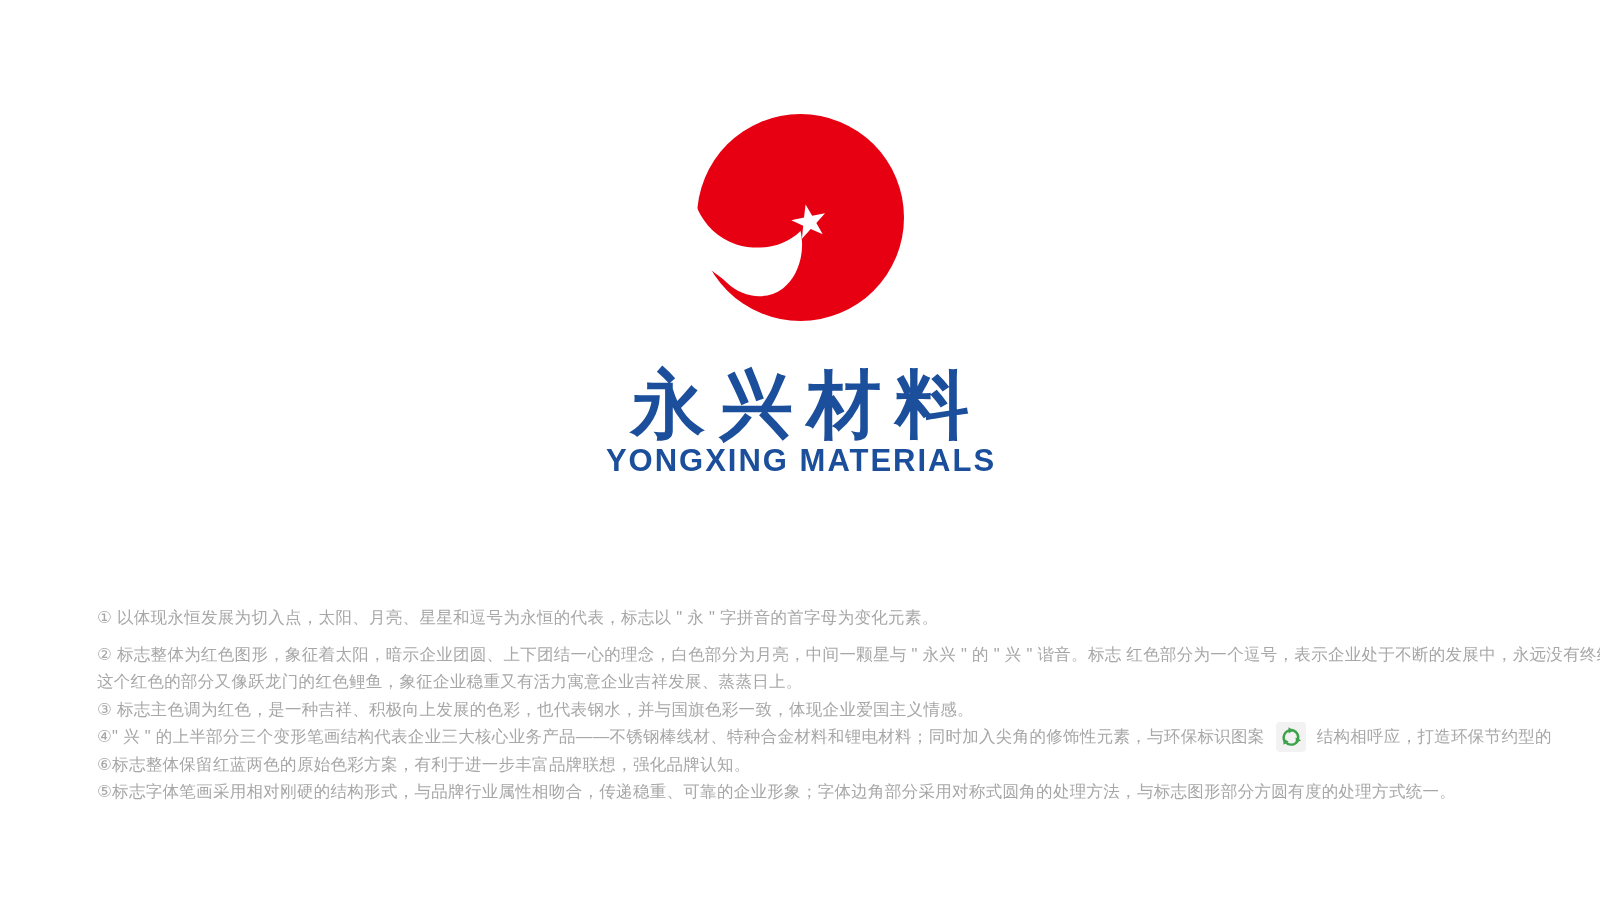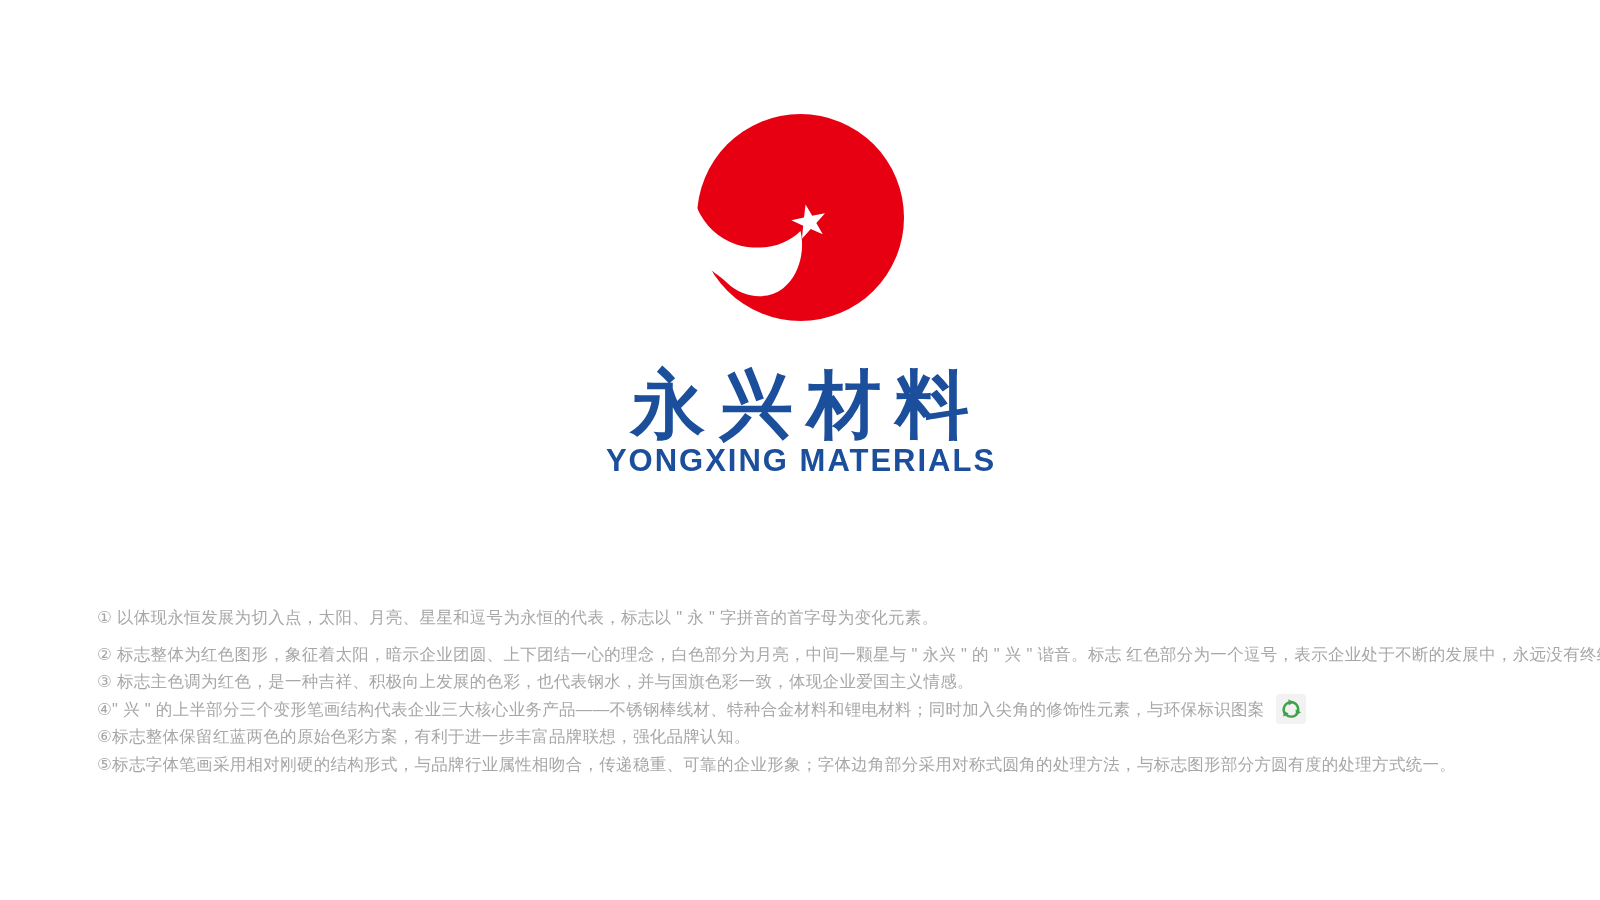--- a/index.html
+++ b/index.html
@@ -112,33 +112,35 @@
     <polygon class="fill-white" points="104.9,87.4 111.3,98.3 123.7,95.8 115.3,105.2 121.5,116.2 109.9,111.2 101.4,120.5 102.6,107.9 91.1,102.7 103.4,100.0"></polygon>
   </svg>
 
   <div class="wordmark-cn">永兴材料</div>
 
   <div class="wordmark-en">YONGXING MATERIALS</div>
 
   <div class="desc">
     <div class="line first">① 以体现永恒发展为切入点，太阳、月亮、星星和逗号为永恒的代表，标志以 " 永 " 字拼音的首字母为变化元素。</div>
     <div class="line">② 标志整体为红色图形，象征着太阳，暗示企业团圆、上下团结一心的理念，白色部分为月亮，中间一颗星与 " 永兴 " 的 " 兴 " 谐音。标志 红色部分为一个逗号，表示企业处于不断的发展中，永远没有终结。</div>
+    <div class="line">这个红色的部分又像跃龙门的红色鲤鱼，象征企业稳重又有活力寓意企业吉祥发展、蒸蒸日上。</div>
     <div class="line">③ 标志主色调为红色，是一种吉祥、积极向上发展的色彩，也代表钢水，并与国旗色彩一致，体现企业爱国主义情感。</div>
 
     <div class="line with-icon">
       <span>④" 兴 " 的上半部分三个变形笔画结构代表企业三大核心业务产品——不锈钢棒线材、特种合金材料和锂电材料；同时加入尖角的修饰性元素，与环保标识图案</span>
       <span class="recycle-wrap">
         <svg viewBox="0 0 24 24" width="24" height="24" aria-hidden="true">
           <path class="recycle-stroke" d="M5.6 16.2 A7.4 7.4 0 0 1 10.3 5.4"></path>
           <path class="recycle-stroke" d="M5.6 16.2 A7.4 7.4 0 0 1 10.3 5.4" transform="rotate(120 12 12.4)"></path>
           <path class="recycle-stroke" d="M5.6 16.2 A7.4 7.4 0 0 1 10.3 5.4" transform="rotate(240 12 12.4)"></path>
           <polygon class="recycle-fill" points="9.4,2.2 14.6,5.2 9.7,8.4"></polygon>
           <polygon class="recycle-fill" points="9.4,2.2 14.6,5.2 9.7,8.4" transform="rotate(120 12 12.4)"></polygon>
           <polygon class="recycle-fill" points="9.4,2.2 14.6,5.2 9.7,8.4" transform="rotate(240 12 12.4)"></polygon>
         </svg>
       </span>
+      <span>结构相呼应，打造环保节约型的</span>
     </div>
 
     <div class="line">⑥标志整体保留红蓝两色的原始色彩方案，有利于进一步丰富品牌联想，强化品牌认知。</div>
     <div class="line">⑤标志字体笔画采用相对刚硬的结构形式，与品牌行业属性相吻合，传递稳重、可靠的企业形象；字体边角部分采用对称式圆角的处理方法，与标志图形部分方圆有度的处理方式统一。</div>
   </div>
 
 </div>
 
 </body></html>

